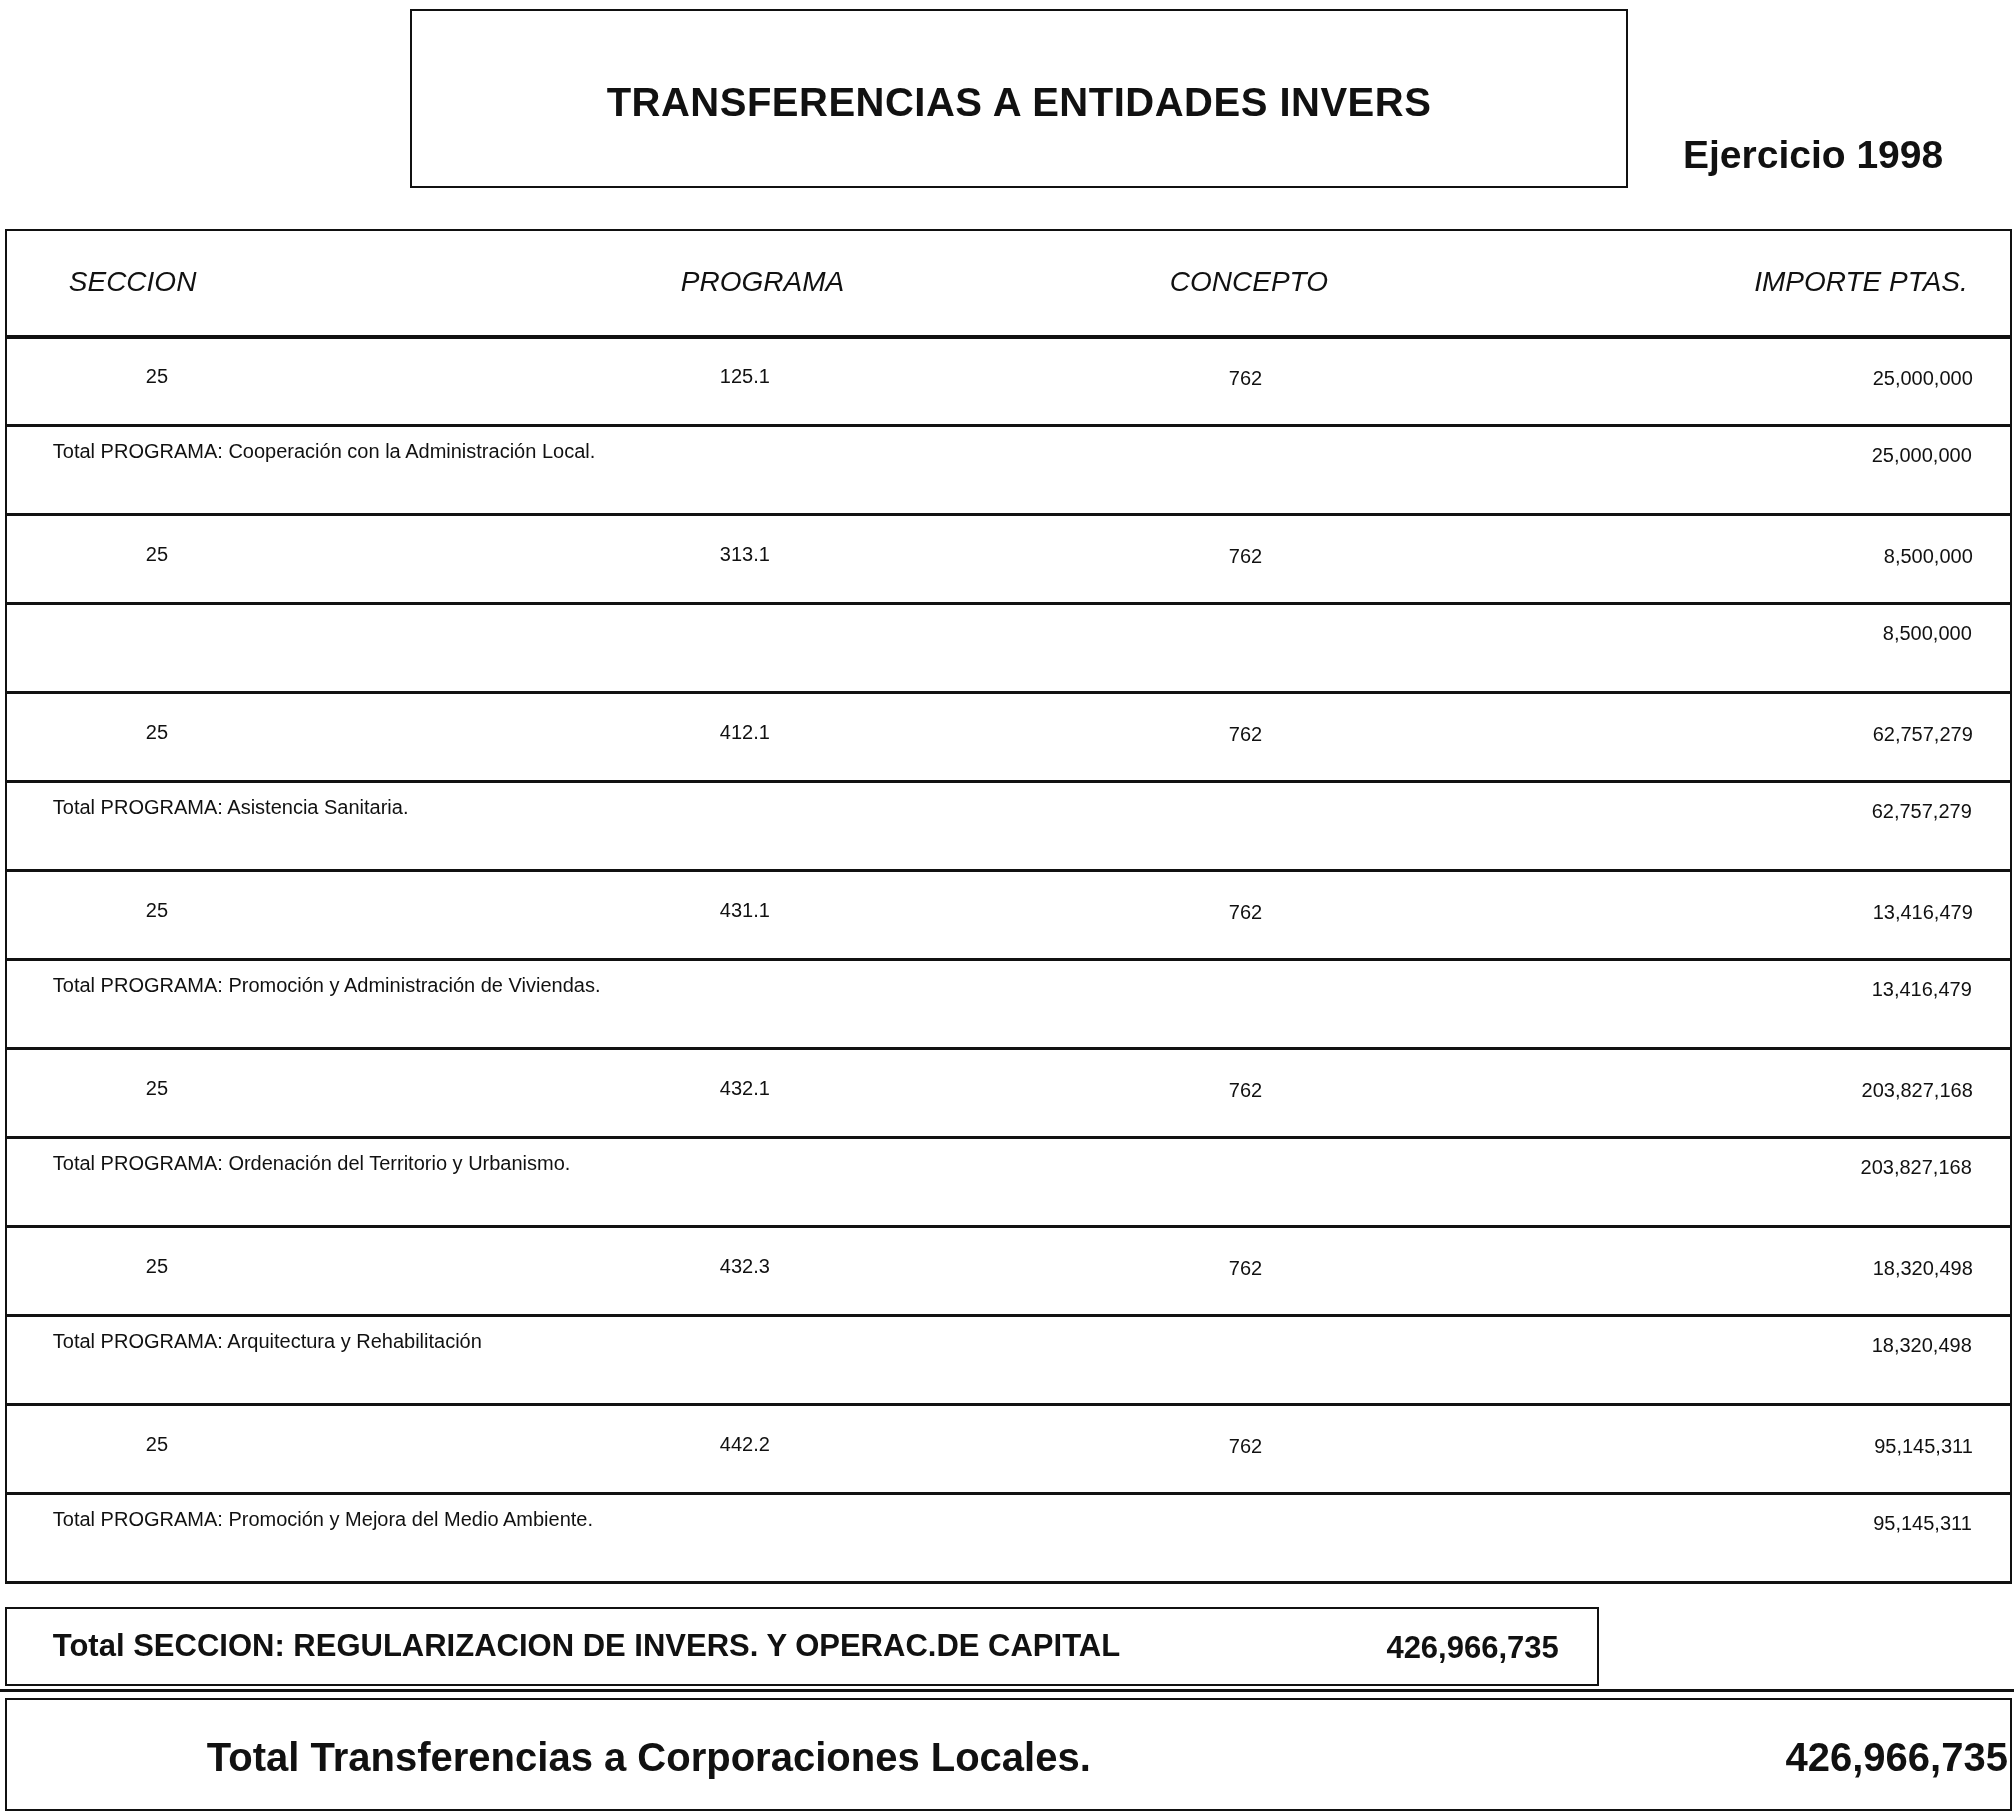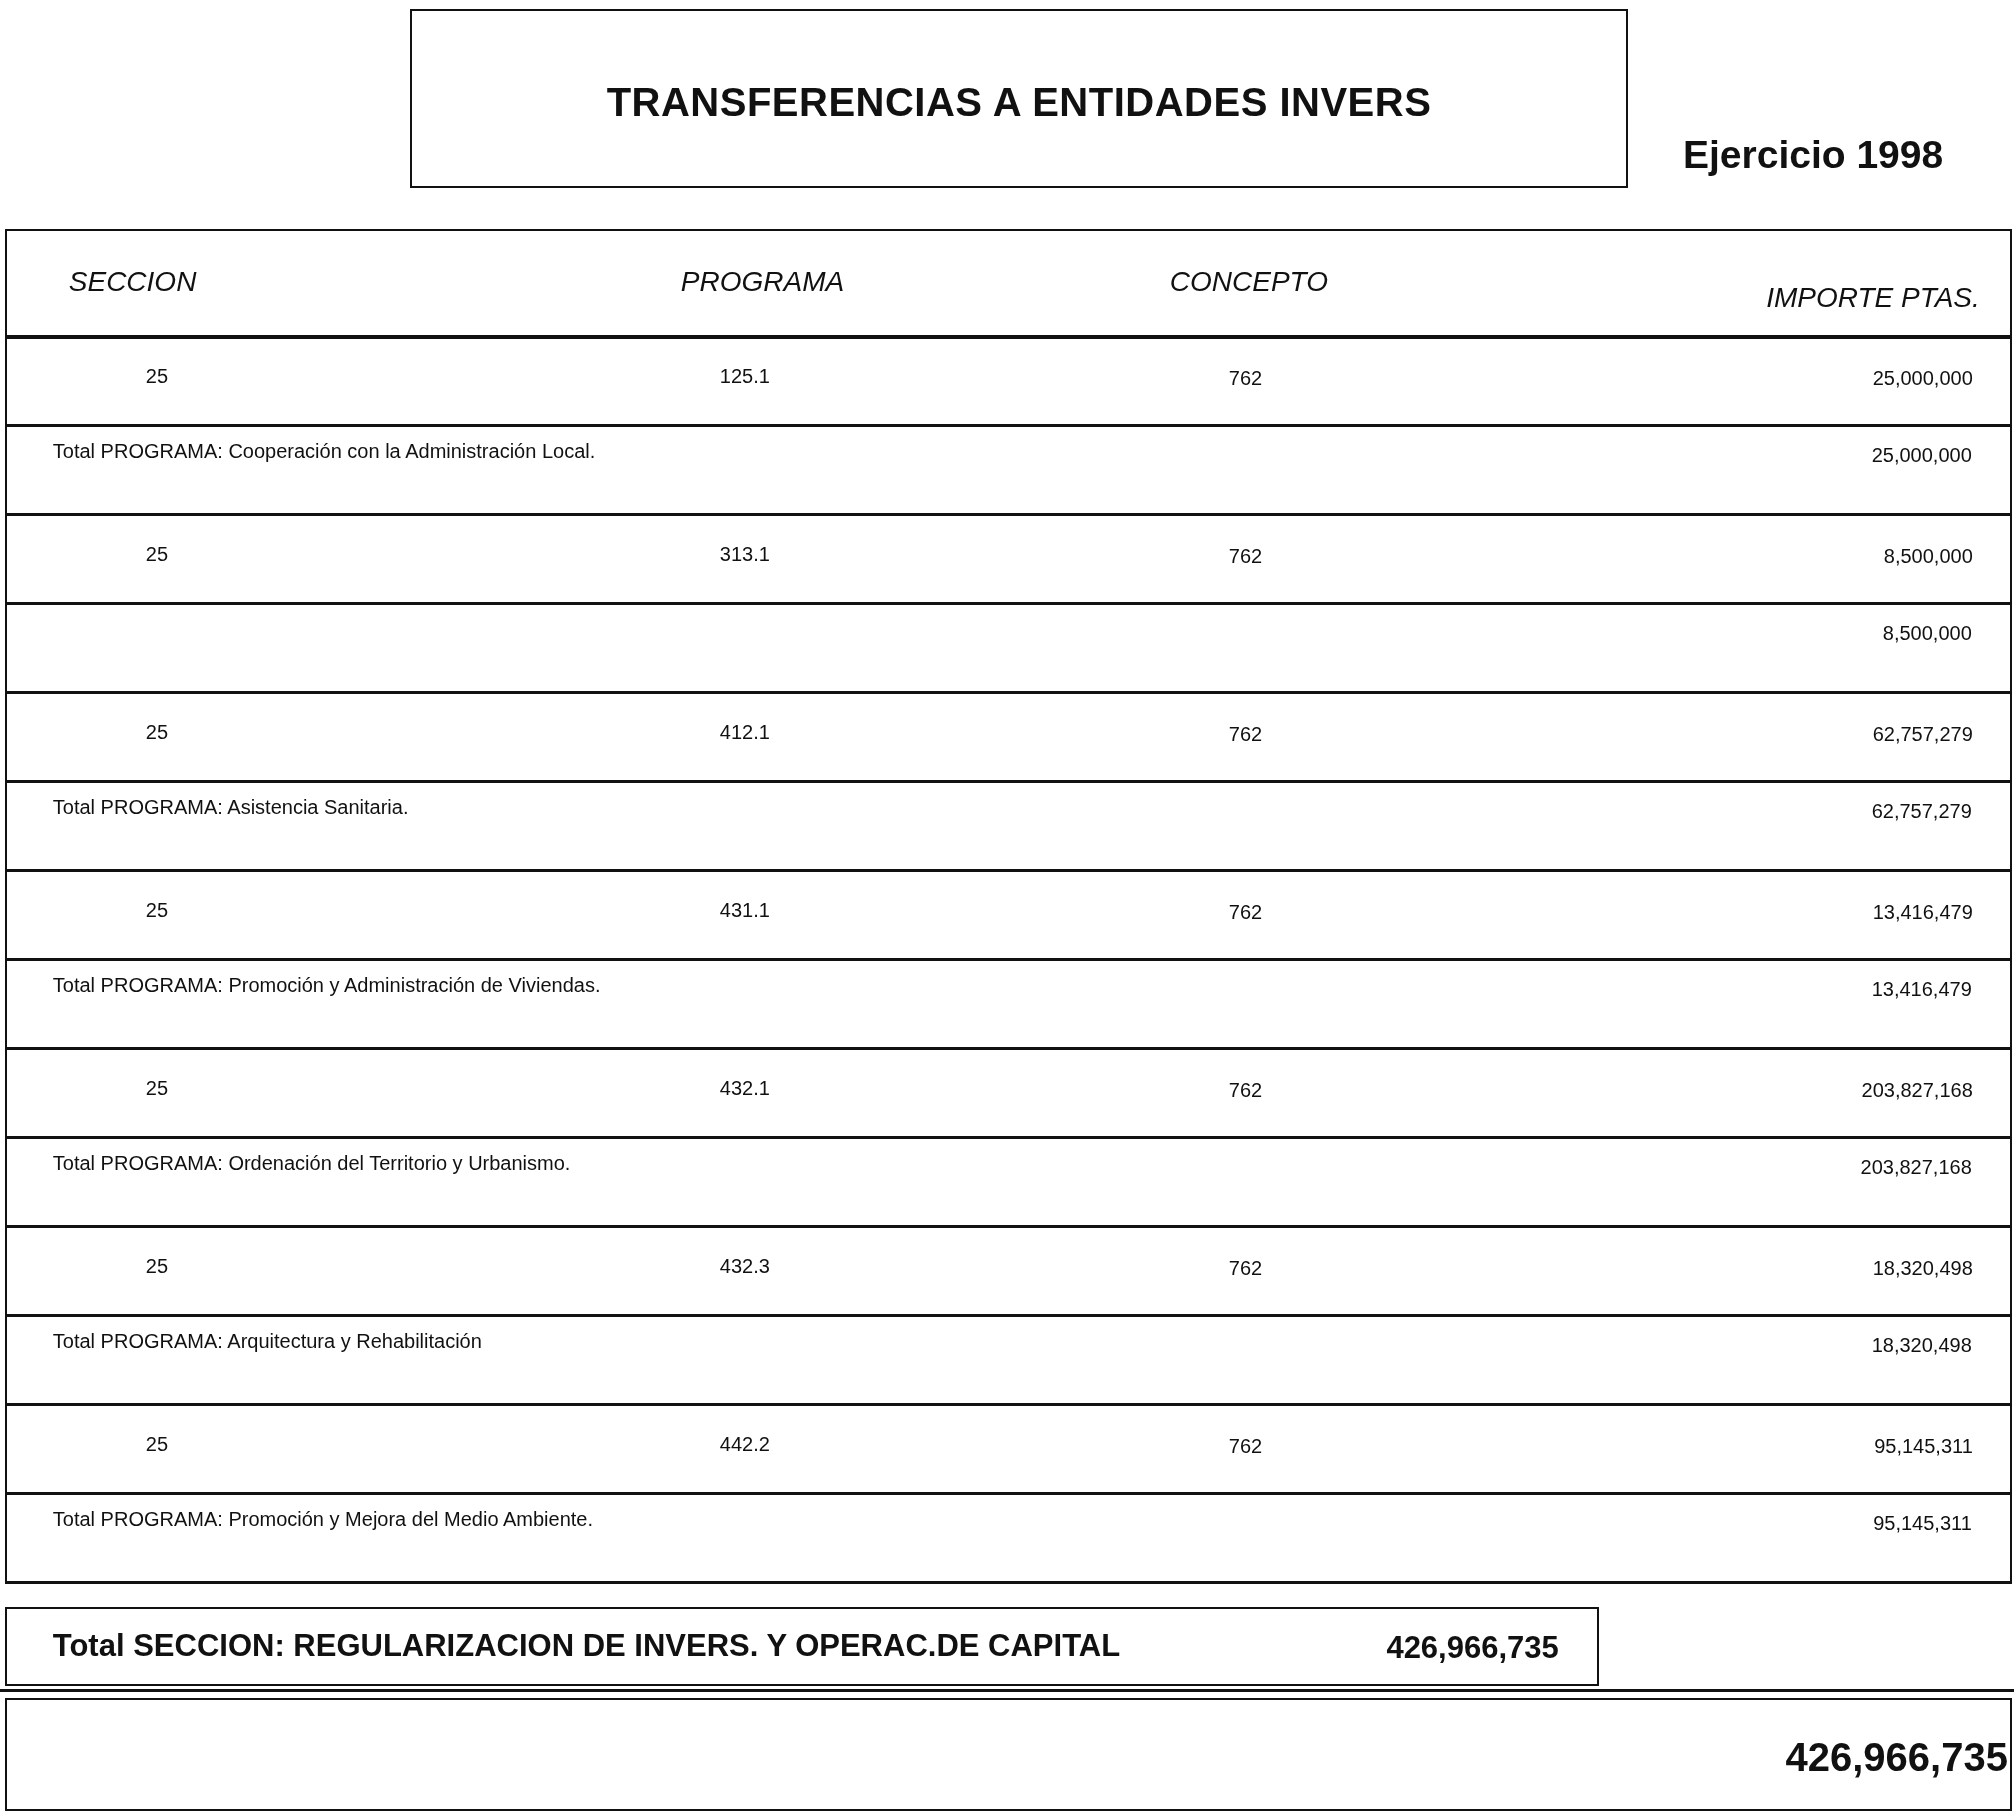--- a/index.html
+++ b/index.html
@@ -38,21 +38,21 @@
 
 <div class="title-box">
   <div class="title-text">TRANSFERENCIAS A ENTIDADES INVERS</div>
 </div>
 <div class="ejercicio">Ejercicio 1998</div>
 
 <div class="header-box">
   <span class="hcell" style="left:62px;">SECCION</span>
   <span class="hcell" style="left:674px;">PROGRAMA</span>
   <span class="hcell" style="left:1163px;">CONCEPTO</span>
-  <span class="hcell" style="right:30px;margin-top:16px;">IMPORTE PTAS.</span>
+  <span class="hcell" style="right:42px;">IMPORTE PTAS.</span>
 </div>
 
 <div class="table">
 
   <div class="row">
     <span class="cell c-sec">25</span>
     <span class="cell c-prog">125.1</span>
     <span class="cell c-conc">762</span>
     <span class="cell c-imp">25,000,000</span>
   </div>
@@ -128,15 +128,16 @@
 </div>
 
 <div class="seccion-row">
   <span class="cell c-label">Total SECCION: REGULARIZACION DE INVERS. Y  OPERAC.DE CAPITAL</span>
   <span class="cell c-tot">426,966,735</span>
 </div>
 
 <div class="double-line" style="top:1689px;"></div>
 
 <div class="final-box">
+  <span class="final-label">Total Transferencias a Corporaciones Locales.</span>
   <span class="final-value">426,966,735</span>
 </div>
 
 
 </body></html>

